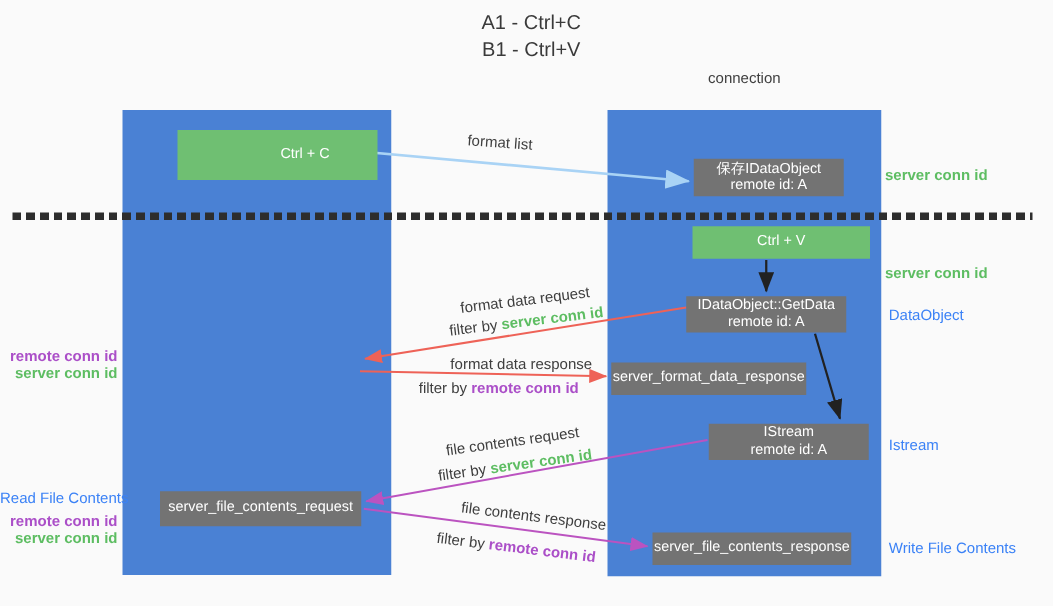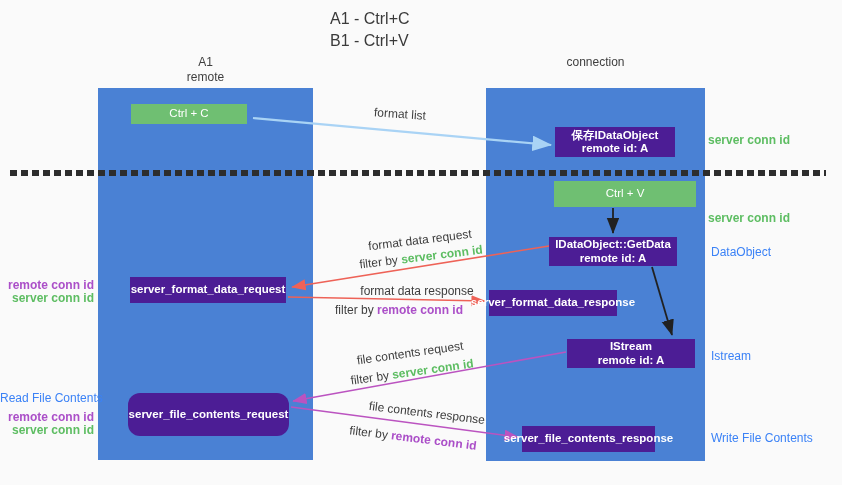--- a/index.html
+++ b/index.html
@@ -3,31 +3,31 @@
 <meta charset="utf-8">
 <style>
   html,body{margin:0;padding:0;background:#fafafa;}
   #canvas{
     position:relative;width:842px;height:485px;overflow:hidden;
     background:#fafafa;
     font-family:"Liberation Sans",sans-serif;
     color:#3e3e3e;
   }
   .abs{position:absolute;}
-  .title-block{left:330px;top:8px;width:190px;text-align:left;
+  .title-block{left:330px;top:8px;width:190px;text-align:center;
     font-size:16px;line-height:22px;color:#3a3a3a;}
   .lane-header{top:55px;text-align:center;font-size:12px;line-height:15px;color:#3e3e3e;}
   .lane{top:88px;background:#4a81d4;z-index:1;}
   .divider{left:10px;top:170px;width:816px;height:6px;z-index:3;
     background:repeating-linear-gradient(90deg,#2d2d2d 0,#2d2d2d 7px,transparent 7px,transparent 11px);}
   svg.arrows{left:0;top:0;z-index:4;pointer-events:none;}
   .node{position:absolute;z-index:5;display:flex;flex-direction:column;align-items:center;justify-content:center;
     color:#fff;text-align:center;}
   .node.green{background:#6fbf72;}
-  .node.orange{background:#4c1d95;font-weight:bold;}
+  .node.orange{background:#737373;}
   .node span{display:block;font-size:11.5px;line-height:13.5px;white-space:nowrap;}
   .side-label{z-index:6;font-size:12px;line-height:13px;white-space:nowrap;}
   .side-label.right{left:708px;}
   .side-label.leftcol{left:0;width:94px;text-align:right;}
   .green-text{color:#5dbd62;font-weight:bold;}
   .purple-text{color:#ab4fc8;font-weight:bold;}
   .plain-text{color:#3b82f6;}
   .arrow-label{z-index:6;width:160px;text-align:center;font-size:12px;line-height:14px;
     color:#3e3e3e;white-space:nowrap;}
   .rot-n7{transform:rotate(-7deg);}
@@ -38,24 +38,20 @@
 </head>
 <body>
 
 <div id="canvas">
 
   <div class="abs title-block">
     <div>A1 - Ctrl+C</div>
     <div>B1 - Ctrl+V</div>
   </div>
 
-  <div class="abs lane-header" style="left:98px;width:215px;">
-    <div>A1</div>
-    <div>remote</div>
-  </div>
   <div class="abs lane-header" style="left:486px;width:219px;">
     <div>connection</div>
   </div>
 
   <div class="abs lane" style="left:98px;width:215px;height:372px;"></div>
   <div class="abs lane" style="left:486px;width:219px;height:373px;"></div>
 
   <div class="abs divider"></div>
 
   <svg class="abs arrows" width="842" height="485" viewBox="0 0 842 485">
@@ -75,56 +71,53 @@
     </defs>
     <line x1="253" y1="118" x2="551" y2="145" stroke="#a9d3f5" stroke-width="2.2" marker-end="url(#mBlue)"></line>
     <line x1="613" y1="208" x2="613" y2="233" stroke="#212121" stroke-width="1.8" marker-end="url(#mBlk)"></line>
     <line x1="549" y1="246" x2="292" y2="287" stroke="#ee6257" stroke-width="1.6" marker-end="url(#mRed)"></line>
     <line x1="288" y1="297" x2="485" y2="301" stroke="#ee6257" stroke-width="1.6" marker-end="url(#mRed)"></line>
     <line x1="652" y1="267" x2="672" y2="335" stroke="#212121" stroke-width="1.8" marker-end="url(#mBlk)"></line>
     <line x1="566" y1="352" x2="293" y2="401" stroke="#bb53c0" stroke-width="1.6" marker-end="url(#mMag)"></line>
     <line x1="291" y1="407" x2="518" y2="437" stroke="#bb53c0" stroke-width="1.6" marker-end="url(#mMag)"></line>
   </svg>
 
-  <div class="node green" style="left:131px;top:104px;width:116px;height:20px;">
+  <div class="node green" style="left:142px;top:104px;width:116px;height:40px;padding-left:44px;">
     <span>Ctrl + C</span>
   </div>
 
   <div class="node orange" style="left:555px;top:127px;width:120px;height:30px;">
     <span>保存IDataObject</span>
     <span>remote id: A</span>
   </div>
 
   <div class="node green" style="left:554px;top:181px;width:142px;height:26px;">
     <span>Ctrl + V</span>
   </div>
 
   <div class="node orange" style="left:549px;top:237px;width:128px;height:29px;align-items:center;">
     <span>IDataObject::GetData</span>
     <span>remote id: A</span>
   </div>
 
-  <div class="node orange" style="left:130px;top:277px;width:156px;height:26px;">
-    <span>server_format_data_request</span>
-  </div>
 
-  <div class="node orange" style="left:489px;top:290px;width:128px;height:26px;">
+  <div class="node orange" style="left:489px;top:290px;width:156px;height:26px;">
     <span>server_format_data_response</span>
   </div>
 
   <div class="node orange" style="left:567px;top:339px;width:128px;height:29px;">
     <span>IStream</span>
     <span>remote id: A</span>
   </div>
 
-  <div class="node orange" style="left:128px;top:393px;width:161px;height:43px;border-radius:12px;">
+  <div class="node orange" style="left:128px;top:393px;width:161px;height:28px;">
     <span>server_file_contents_request</span>
   </div>
 
-  <div class="node orange" style="left:522px;top:426px;width:133px;height:26px;">
+  <div class="node orange" style="left:522px;top:426px;width:159px;height:26px;">
     <span>server_file_contents_response</span>
   </div>
 
   <div class="abs side-label right green-text" style="top:134px;">server conn id</div>
   <div class="abs side-label right green-text" style="top:212px;">server conn id</div>
   <div class="abs side-label right plain-text" style="left:711px;top:246px;">DataObject</div>
   <div class="abs side-label right plain-text" style="left:711px;top:350px;">Istream</div>
   <div class="abs side-label right plain-text" style="left:711px;top:432px;">Write File Contents</div>
 
   <div class="abs side-label leftcol purple-text" style="top:279px;">remote conn id</div>

